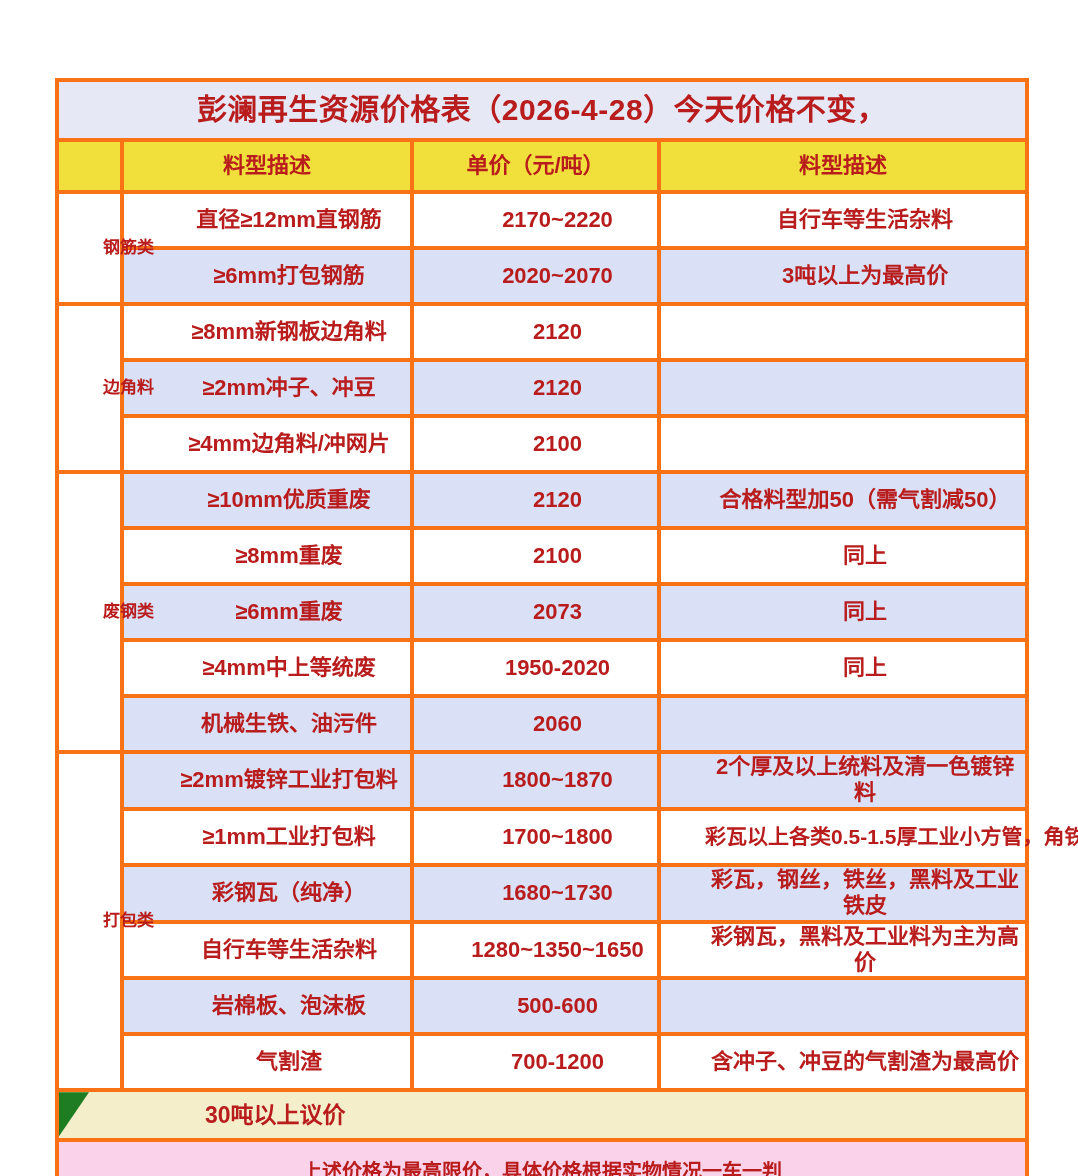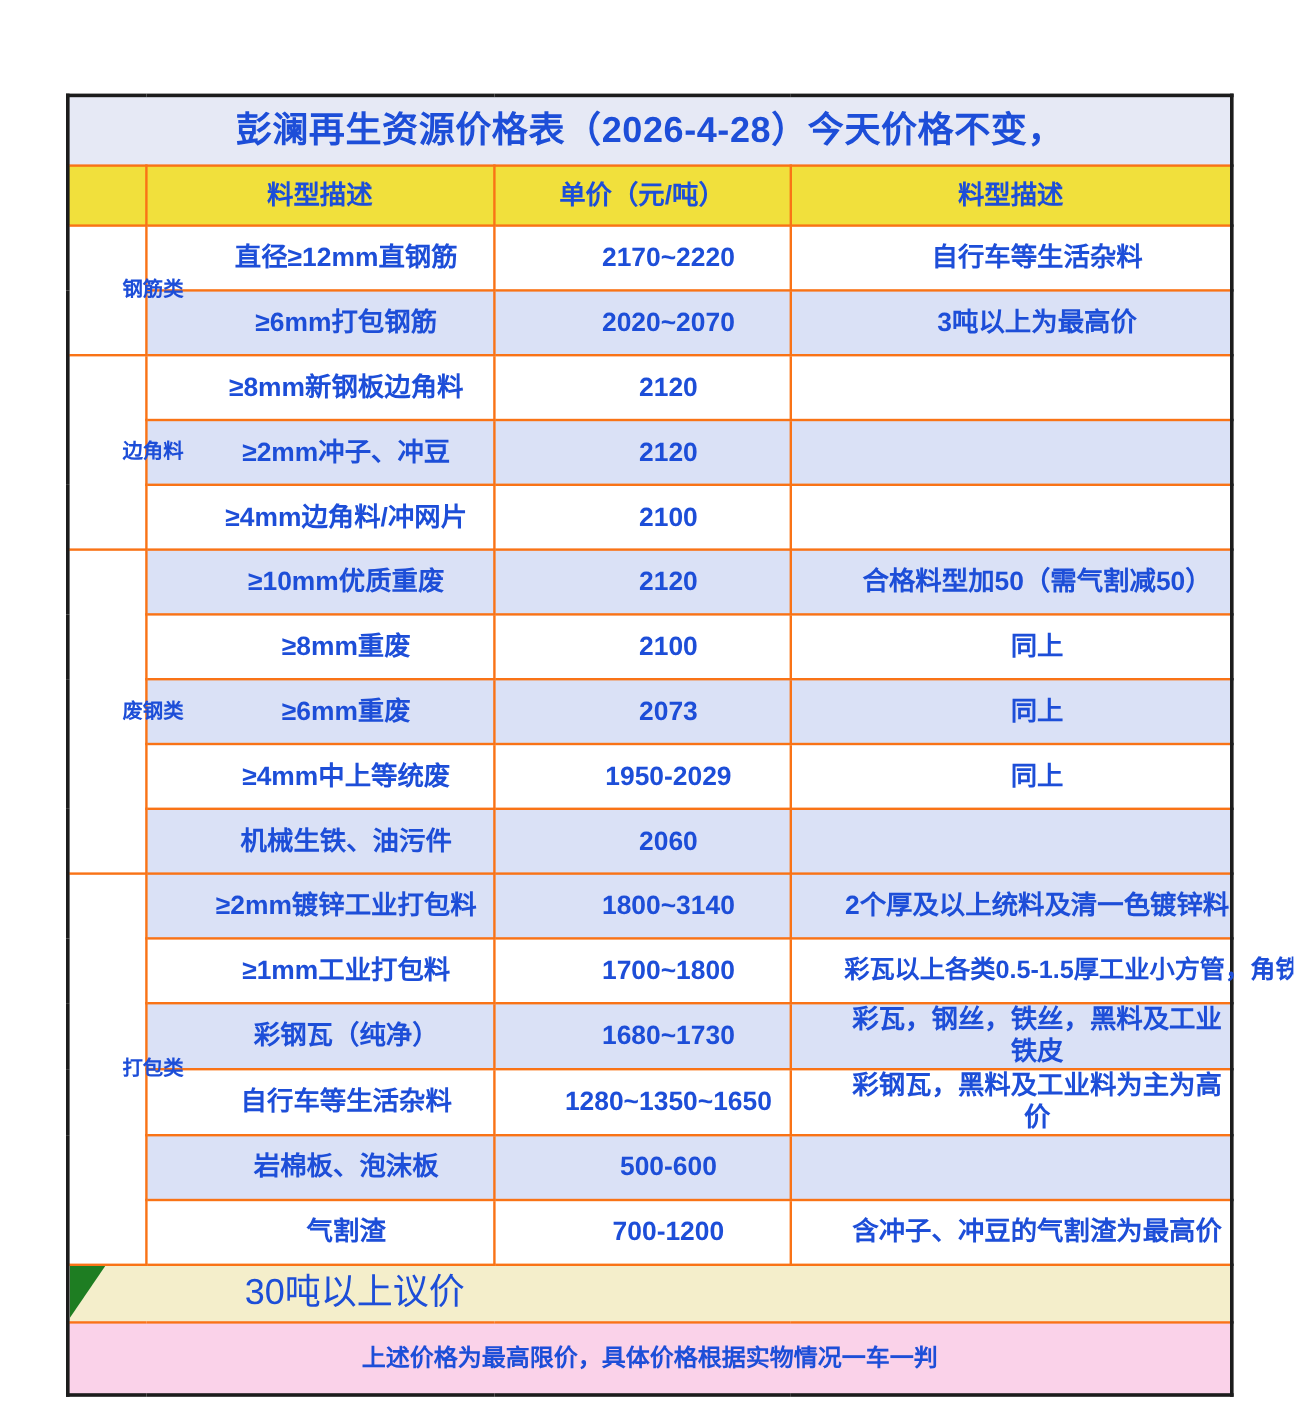--- a/index.html
+++ b/index.html
@@ -10,43 +10,43 @@
   table.price{
     position:absolute;left:55px;top:78px;width:970px;
     border-collapse:collapse;table-layout:fixed;
     border:3px solid #1c1c1c;
   }
   col.c0{width:65px}
   col.c1{width:290px}
   col.c2{width:247px}
   col.c3{width:368px}
   td{
-    border:2px solid #f97316;
+    border:4px solid #f97316;
     text-align:center;vertical-align:middle;
-    padding:0;color:#1d4ed8;
+    padding:0;color:#b91c1c;
     font-weight:600;font-size:22px;line-height:1.2;
   }
   .title-cell{
     height:56px;background:#e6e9f5;
     font-size:30px;font-weight:800;letter-spacing:.5px;
   }
   .hrow td{
     height:48px;background:#f1e03c;
     font-weight:800;font-size:22px;
   }
   .drow td{height:52px;padding-left:44px;}
   .cat{
     background:#ffffff;font-weight:800;font-size:17px;
     white-space:nowrap;padding:0 1px;
   }
   .alt .dc{background:#dae1f6;}
   .of{white-space:nowrap;text-align:left;font-size:21px;overflow:visible;margin-left:16px;}
   .cream-cell{
     height:46px;background:#f4eecb;text-align:left;
-    font-weight:400;font-size:30px;position:relative;
+    font-weight:700;font-size:23px;position:relative;
   }
   .cream-label{margin-left:146px;}
   .tri{
     position:absolute;left:0;top:0;width:30px;height:44px;
     background:#1e7d22;
     clip-path:polygon(0 0,100% 0,0 100%);
   }
   .pink-cell{
     height:58px;background:#fad2e9;
     font-weight:800;font-size:20px;
@@ -116,33 +116,33 @@
       <td class="dc">2100</td>
       <td class="dc">同上</td>
     </tr>
     <tr class="drow alt">
       <td class="dc">≥6mm重废</td>
       <td class="dc">2073</td>
       <td class="dc">同上</td>
     </tr>
     <tr class="drow">
       <td class="dc">≥4mm中上等统废</td>
-      <td class="dc">1950-2029</td>
+      <td class="dc">1950-2020</td>
       <td class="dc">同上</td>
     </tr>
     <tr class="drow alt">
       <td class="dc">机械生铁、油污件</td>
       <td class="dc">2060</td>
       <td class="dc"></td>
     </tr>
 
     <tr class="drow alt">
       <td rowspan="6" class="cat">打包类</td>
       <td class="dc">≥2mm镀锌工业打包料</td>
-      <td class="dc">1800~3140</td>
+      <td class="dc">1800~1870</td>
       <td class="dc">2个厚及以上统料及清一色镀锌料</td>
     </tr>
     <tr class="drow">
       <td class="dc">≥1mm工业打包料</td>
       <td class="dc">1700~1800</td>
       <td class="dc of">彩瓦以上各类0.5-1.5厚工业小方管，角铁</td>
     </tr>
     <tr class="drow alt">
       <td class="dc">彩钢瓦（纯净）</td>
       <td class="dc">1680~1730</td>

